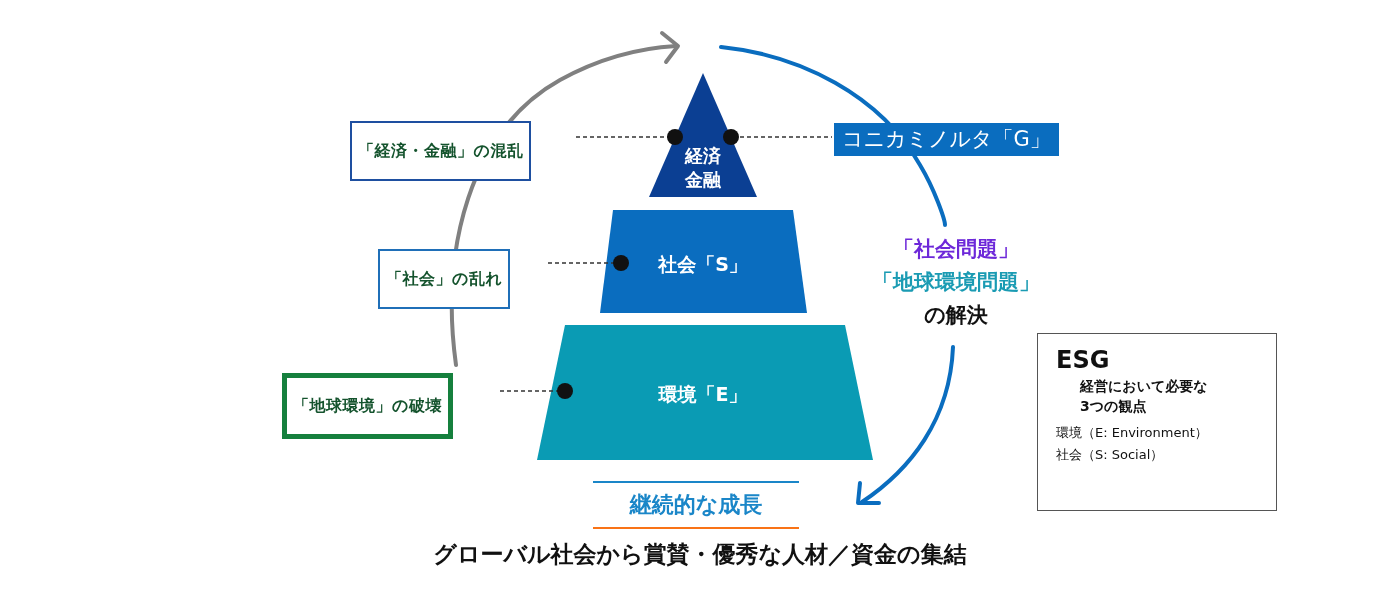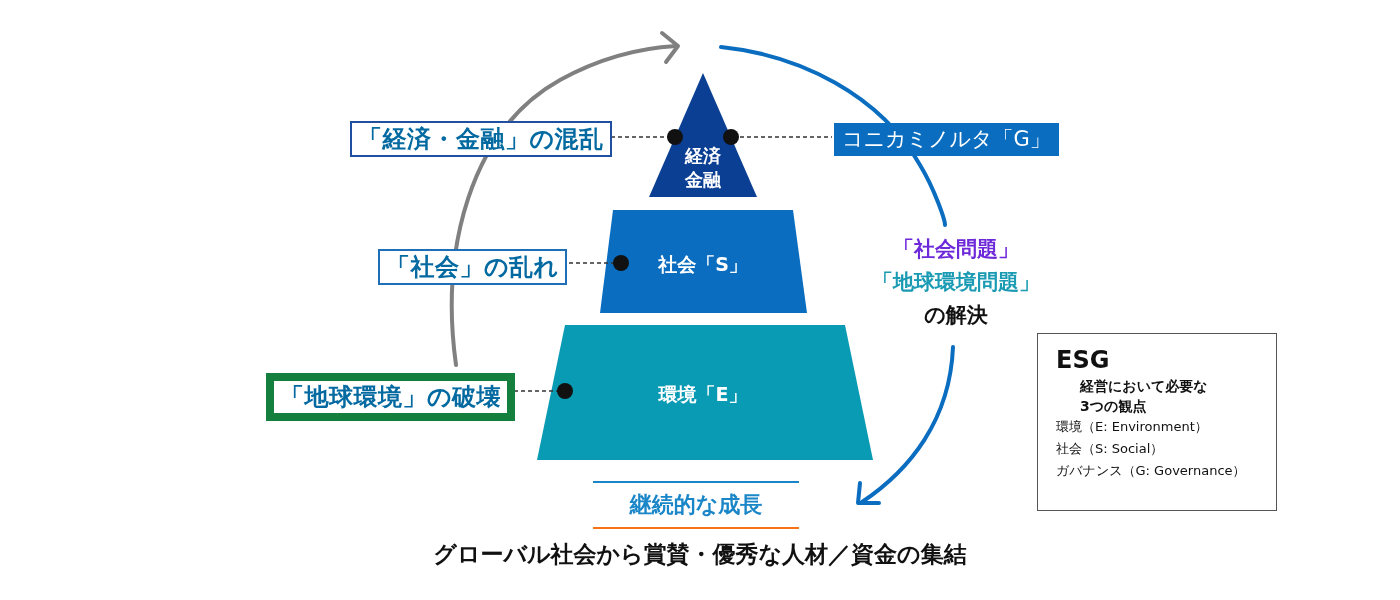--- a/index.html
+++ b/index.html
@@ -1,43 +1,43 @@
 <!DOCTYPE html>
 <html><head>
 <meta charset="utf-8">
 <style>
   html, body { margin: 0; padding: 0; background: #ffffff; }
   body { width: 1400px; height: 600px; position: relative; overflow: hidden;
          font-family: "DejaVu Sans", "Liberation Sans", sans-serif; color: #111; }
   svg.diagram { position: absolute; left: 0; top: 0; }
-  .label-box { position: absolute; background: #fff; font-weight: bold; font-size: 24px;
-               line-height: 32px; padding: 0 6px; white-space: nowrap; color: #0369a1; letter-spacing: 0.5px; }
+  .label-box { position: absolute; background: #fff; font-weight: bold; font-size: 16px;
+               line-height: 32px; padding: 12px 6px; white-space: nowrap; color: #14532d; letter-spacing: 0.5px; }
   .lb-g { left: 350px; top: 121px; border: 2px solid #1e4fa0; }
   .lb-s { left: 378px; top: 249px; border: 2px solid #1f6fb8; }
-  .lb-e { left: 266px; top: 373px; border: 8px solid #15803d; }
+  .lb-e { left: 282px; top: 373px; border: 5px solid #15803d; }
   .g-badge { position: absolute; left: 834px; top: 123px; background: #0a6dbf; color: #fff;
              font-weight: normal; font-size: 21px; line-height: 33px; padding: 0 8px; white-space: nowrap; }
   .tier-text { position: absolute; color: #fff; font-weight: bold; text-align: center; white-space: nowrap; }
   .tt-g { left: 663px; top: 144px; width: 80px; font-size: 18px; line-height: 24px; }
   .tt-s { left: 620px; top: 250px; width: 166px; font-size: 19px; line-height: 28px; }
   .tt-e { left: 620px; top: 380px; width: 166px; font-size: 19px; line-height: 28px; }
   .solve { position: absolute; left: 838px; top: 233px; width: 236px; text-align: center; font-weight: bold; font-size: 21px; line-height: 33px; }
   .solve .l1 { color: #6d28d9; }
   .solve .l2 { color: #1a9bb3; }
   .solve .l3 { color: #111; }
   .growth { position: absolute; left: 593px; top: 481px; width: 206px; text-align: center;
             border-top: 2px solid #1a86c8; border-bottom: 2px solid #f97316;
             color: #1a86c8; font-weight: bold; font-size: 22px; line-height: 44px; }
   .tagline { position: absolute; left: 300px; top: 537px; width: 800px; text-align: center;
              font-weight: bold; font-size: 23px; line-height: 34px; color: #111; }
   .esg-box { position: absolute; left: 1037px; top: 333px; width: 240px; height: 178px;
              border: 1.5px solid #555; background: #fff; box-sizing: border-box; padding: 12px 8px 0 18px; }
   .esg-title { font-weight: bold; font-size: 24px; line-height: 28px; color: #111; }
   .esg-sub { font-weight: bold; font-size: 14px; line-height: 20px; color: #111; margin-top: 2px; margin-left: 24px; }
-  .esg-list { }
+  .esg-list { margin-top: 6px; }
   .esg-item { font-size: 13px; line-height: 22px; color: #111; white-space: nowrap; }
 </style>
 </head>
 <body>
 
 <svg class="diagram" width="1400" height="600">
 
   <path d="M 456 365 C 440 250, 470 130, 560 80 C 600 58, 640 48, 676 46" fill="none" stroke="#808080" stroke-width="4" stroke-linecap="round"></path>
   <path d="M 662 33 L 678 46 L 666 62" fill="none" stroke="#808080" stroke-width="4" stroke-linecap="round" stroke-linejoin="round"></path>
 
@@ -83,15 +83,14 @@
 
 <div class="esg-box">
   <div class="esg-title">ESG</div>
   <div class="esg-sub">
     <div>経営において必要な</div>
     <div>3つの観点</div>
   </div>
   <div class="esg-list">
     <div class="esg-item">環境（E: Environment）</div>
     <div class="esg-item">社会（S: Social）</div>
-    <div class="esg-item">ガバナンス（G: Governance）</div>
   </div>
 </div>
 
 </body></html>

